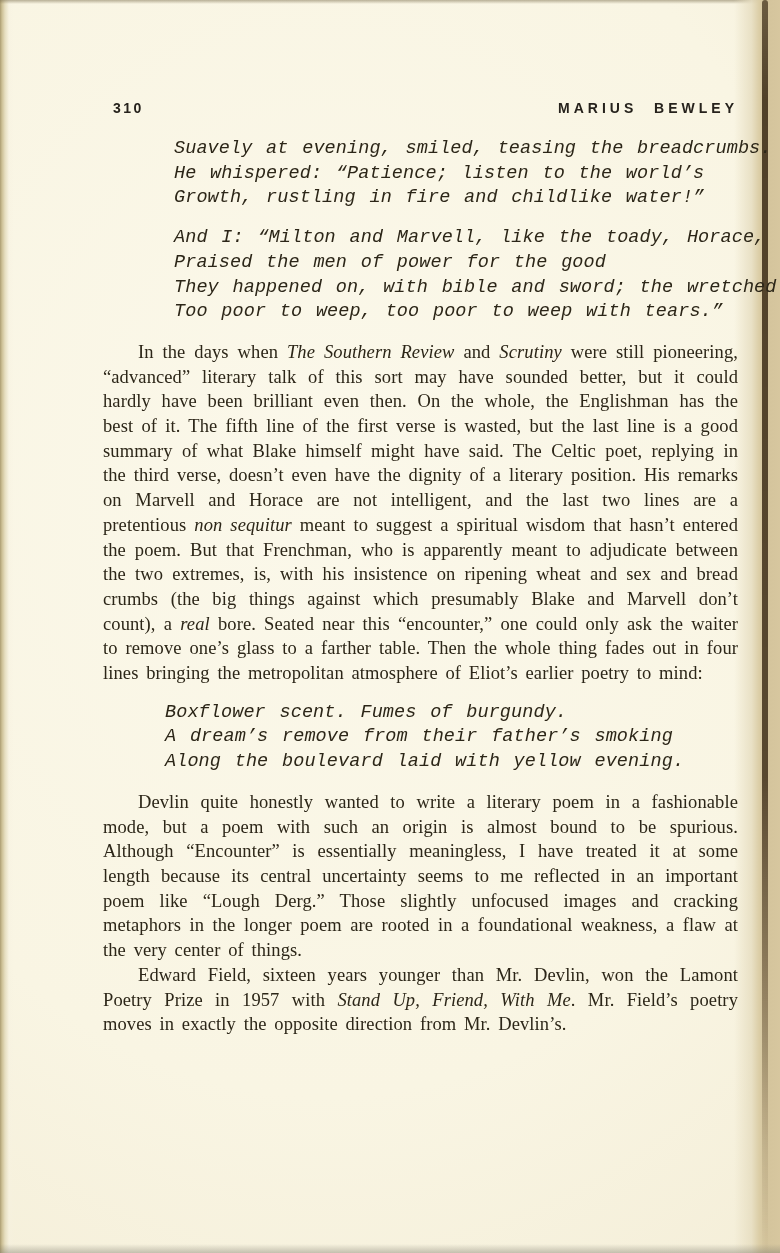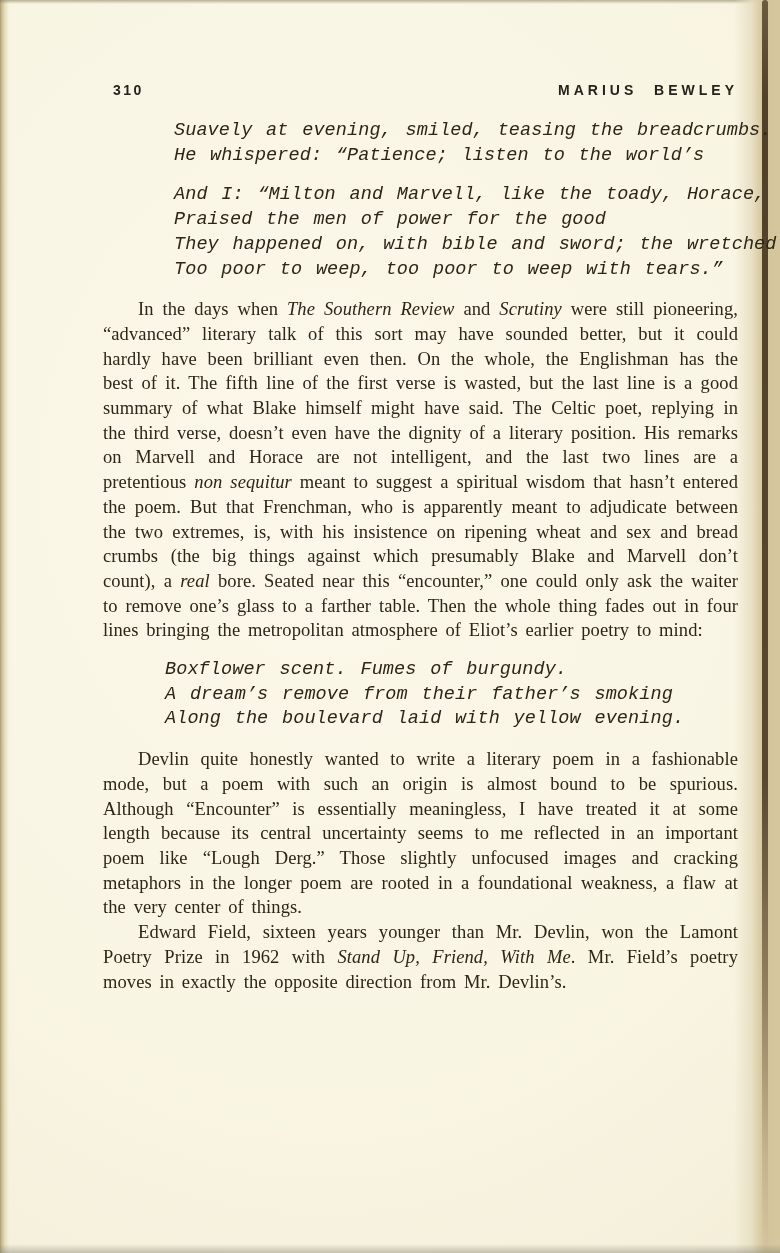--- a/index.html
+++ b/index.html
@@ -14,21 +14,21 @@
     background:linear-gradient(90deg,#ab9d72 0,#cdc096 2px,#e6dec0 5px,rgba(246,241,224,.4) 9px,rgba(246,241,224,0) 14px);}
   .top-edge{position:absolute;top:0;left:0;right:0;height:4px;
     background:linear-gradient(180deg,rgba(130,118,86,.55),rgba(130,118,86,0));}
   .bottom-edge{position:absolute;bottom:0;left:0;right:0;height:9px;
     background:linear-gradient(0deg,rgba(125,122,108,.42),rgba(125,122,108,0));}
   .right-edge{position:absolute;top:0;bottom:0;right:0;width:46px;
     background:linear-gradient(90deg,rgba(244,238,216,0) 0%,rgba(230,221,192,.85) 38%,#dbcda6 55%,#d4c49c 70%,#d7c79f 100%);}
   .gutter-line{position:absolute;top:0;bottom:0;right:12px;width:6px;border-radius:3px;filter:blur(.6px);
     background:linear-gradient(180deg,rgba(66,50,28,.72) 0%,rgba(66,50,28,.9) 8%,rgba(66,50,28,.85) 62%,rgba(86,66,40,.5) 80%,rgba(96,76,48,.15) 92%,rgba(96,76,48,0) 100%);}
 
-  .text-col{position:absolute;left:103px;top:83px;width:635px;color:#2c2618;}
+  .text-col{position:absolute;left:103px;top:101px;width:635px;color:#2c2618;}
 
   .running-head{display:flex;justify-content:space-between;align-items:baseline;
     font-family:"Liberation Sans", sans-serif;font-weight:bold;font-size:14px;
     color:#26221c;margin-bottom:22px;line-height:14px;}
   .page-num{letter-spacing:2.5px;margin-left:10px;}
   .author{letter-spacing:4px;word-spacing:9px;}
 
   .para{font-size:18.5px;line-height:24.7px;text-align:justify;text-indent:35px;
     margin:0;word-spacing:3px;letter-spacing:.1px;}
   .verse{font-size:18.5px;line-height:24.7px;font-style:italic;
@@ -49,30 +49,31 @@
 
   <div class="text-col">
     <div class="running-head">
       <span class="page-num">310</span>
       <span class="author">MARIUS BEWLEY</span>
     </div>
     <div>
         <div class="verse">
           <div class="verse-line">Suavely at evening, smiled, teasing the breadcrumbs.</div>
           <div class="verse-line">He whispered: “Patience; listen to the world’s</div>
+          <div class="verse-line">Growth, rustling in fire and childlike water!”</div>
         </div>
         <div class="verse">
           <div class="verse-line">And I: “Milton and Marvell, like the toady, Horace,</div>
           <div class="verse-line">Praised the men of power for the good</div>
           <div class="verse-line">They happened on, with bible and sword; the wretched</div>
           <div class="verse-line">Too poor to weep, too poor to weep with tears.”</div>
         </div>
         <p class="para"><span>In the days when </span><em>The Southern Review</em><span> and </span><em>Scrutiny</em><span> were still pioneering, “advanced” literary talk of this sort may have sounded better, but it could hardly have been brilliant even then. On the whole, the Englishman has the best of it. The fifth line of the first verse is wasted, but the last line is a good summary of what Blake himself might have said. The Celtic poet, replying in the third verse, doesn’t even have the dignity of a literary position. His remarks on Marvell and Horace are not intelligent, and the last two lines are a pretentious </span><em>non sequitur</em><span> meant to suggest a spiritual wisdom that hasn’t entered the poem. But that Frenchman, who is apparently meant to adjudicate between the two extremes, is, with his insistence on ripening wheat and sex and bread crumbs (the big things against which presumably Blake and Marvell don’t count), a </span><em>real</em><span> bore. Seated near this “encounter,” one could only ask the waiter to remove one’s glass to a farther table. Then the whole thing fades out in four lines bringing the metropolitan atmosphere of Eliot’s earlier poetry to mind:</span></p>
         <div class="verse deep">
           <div class="verse-line">Boxflower scent. Fumes of burgundy.</div>
           <div class="verse-line">A dream’s remove from their father’s smoking</div>
           <div class="verse-line">Along the boulevard laid with yellow evening.</div>
         </div>
         <p class="para"><span>Devlin quite honestly wanted to write a literary poem in a fashionable mode, but a poem with such an origin is almost bound to be spurious. Although “Encounter” is essentially meaningless, I have treated it at some length because its central uncertainty seems to me reflected in an important poem like “Lough Derg.” Those slightly unfocused images and cracking metaphors in the longer poem are rooted in a foundational weakness, a flaw at the very center of things.</span></p>
-        <p class="para"><span>Edward Field, sixteen years younger than Mr. Devlin, won the Lamont Poetry Prize in 1962 with </span><em>Stand Up, Friend, With Me</em><span>. Mr. Field’s poetry moves in exactly the opposite direction from Mr. Devlin’s.</span></p>
+        <p class="para"><span>Edward Field, sixteen years younger than Mr. Devlin, won the Lamont Poetry Prize in 1957 with </span><em>Stand Up, Friend, With Me</em><span>. Mr. Field’s poetry moves in exactly the opposite direction from Mr. Devlin’s.</span></p>
       </div>
   </div>
 </div>
 
 </body></html>

